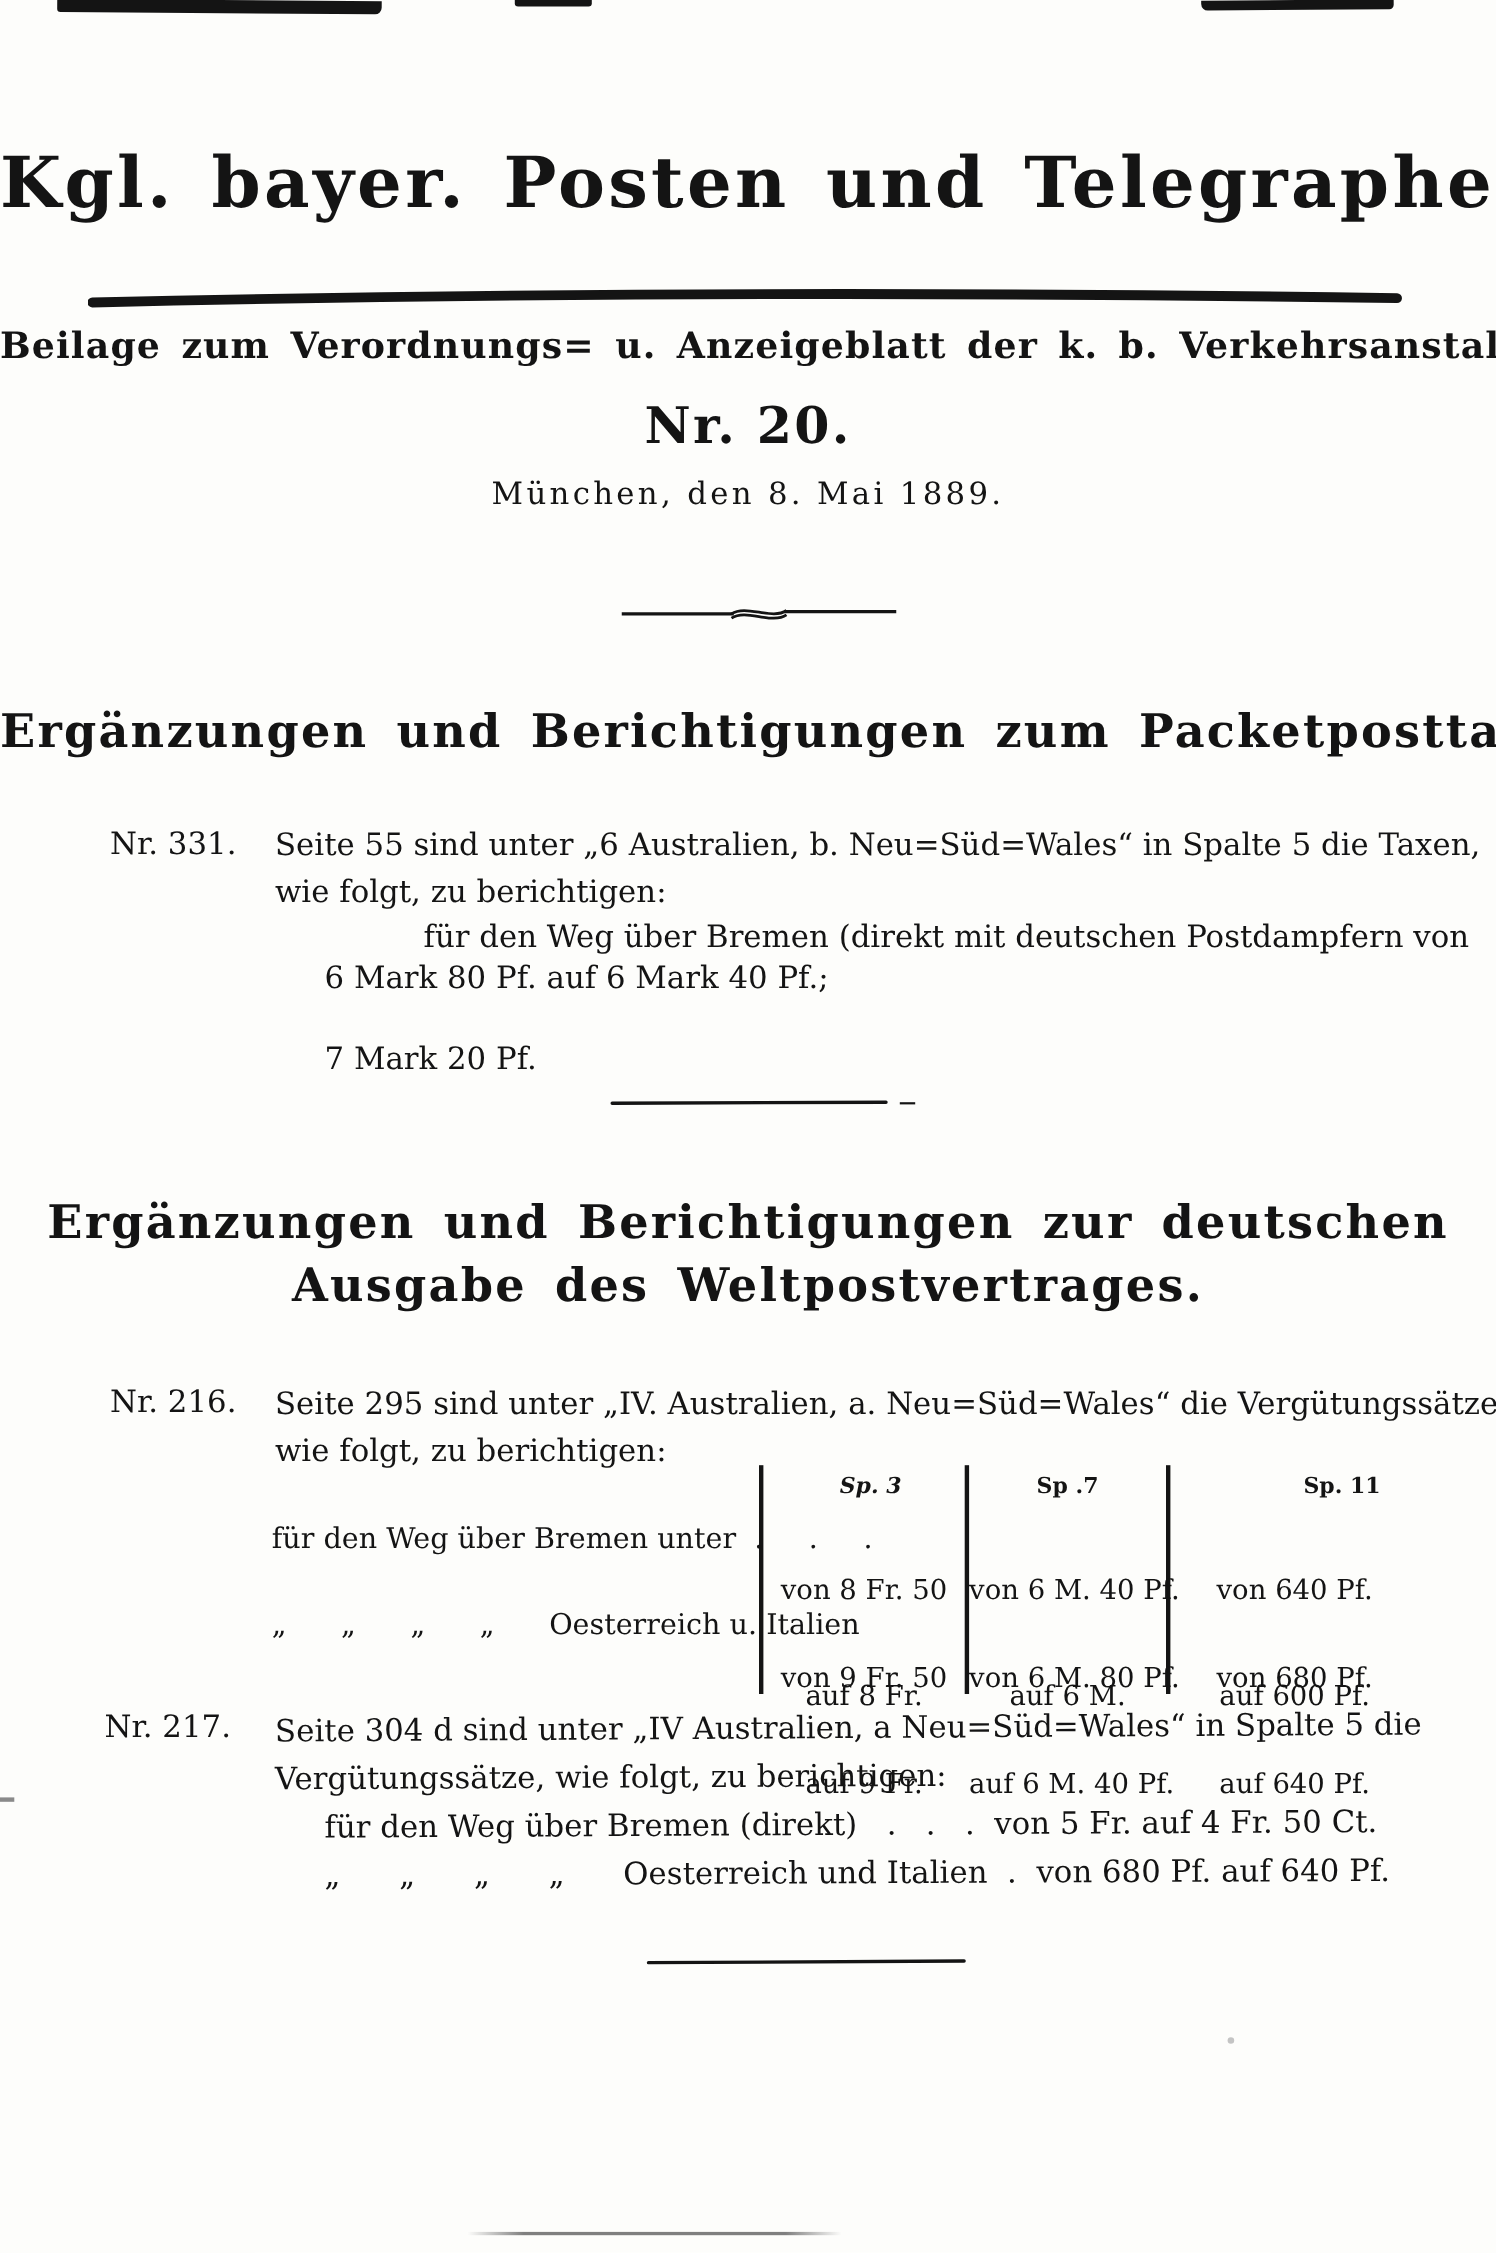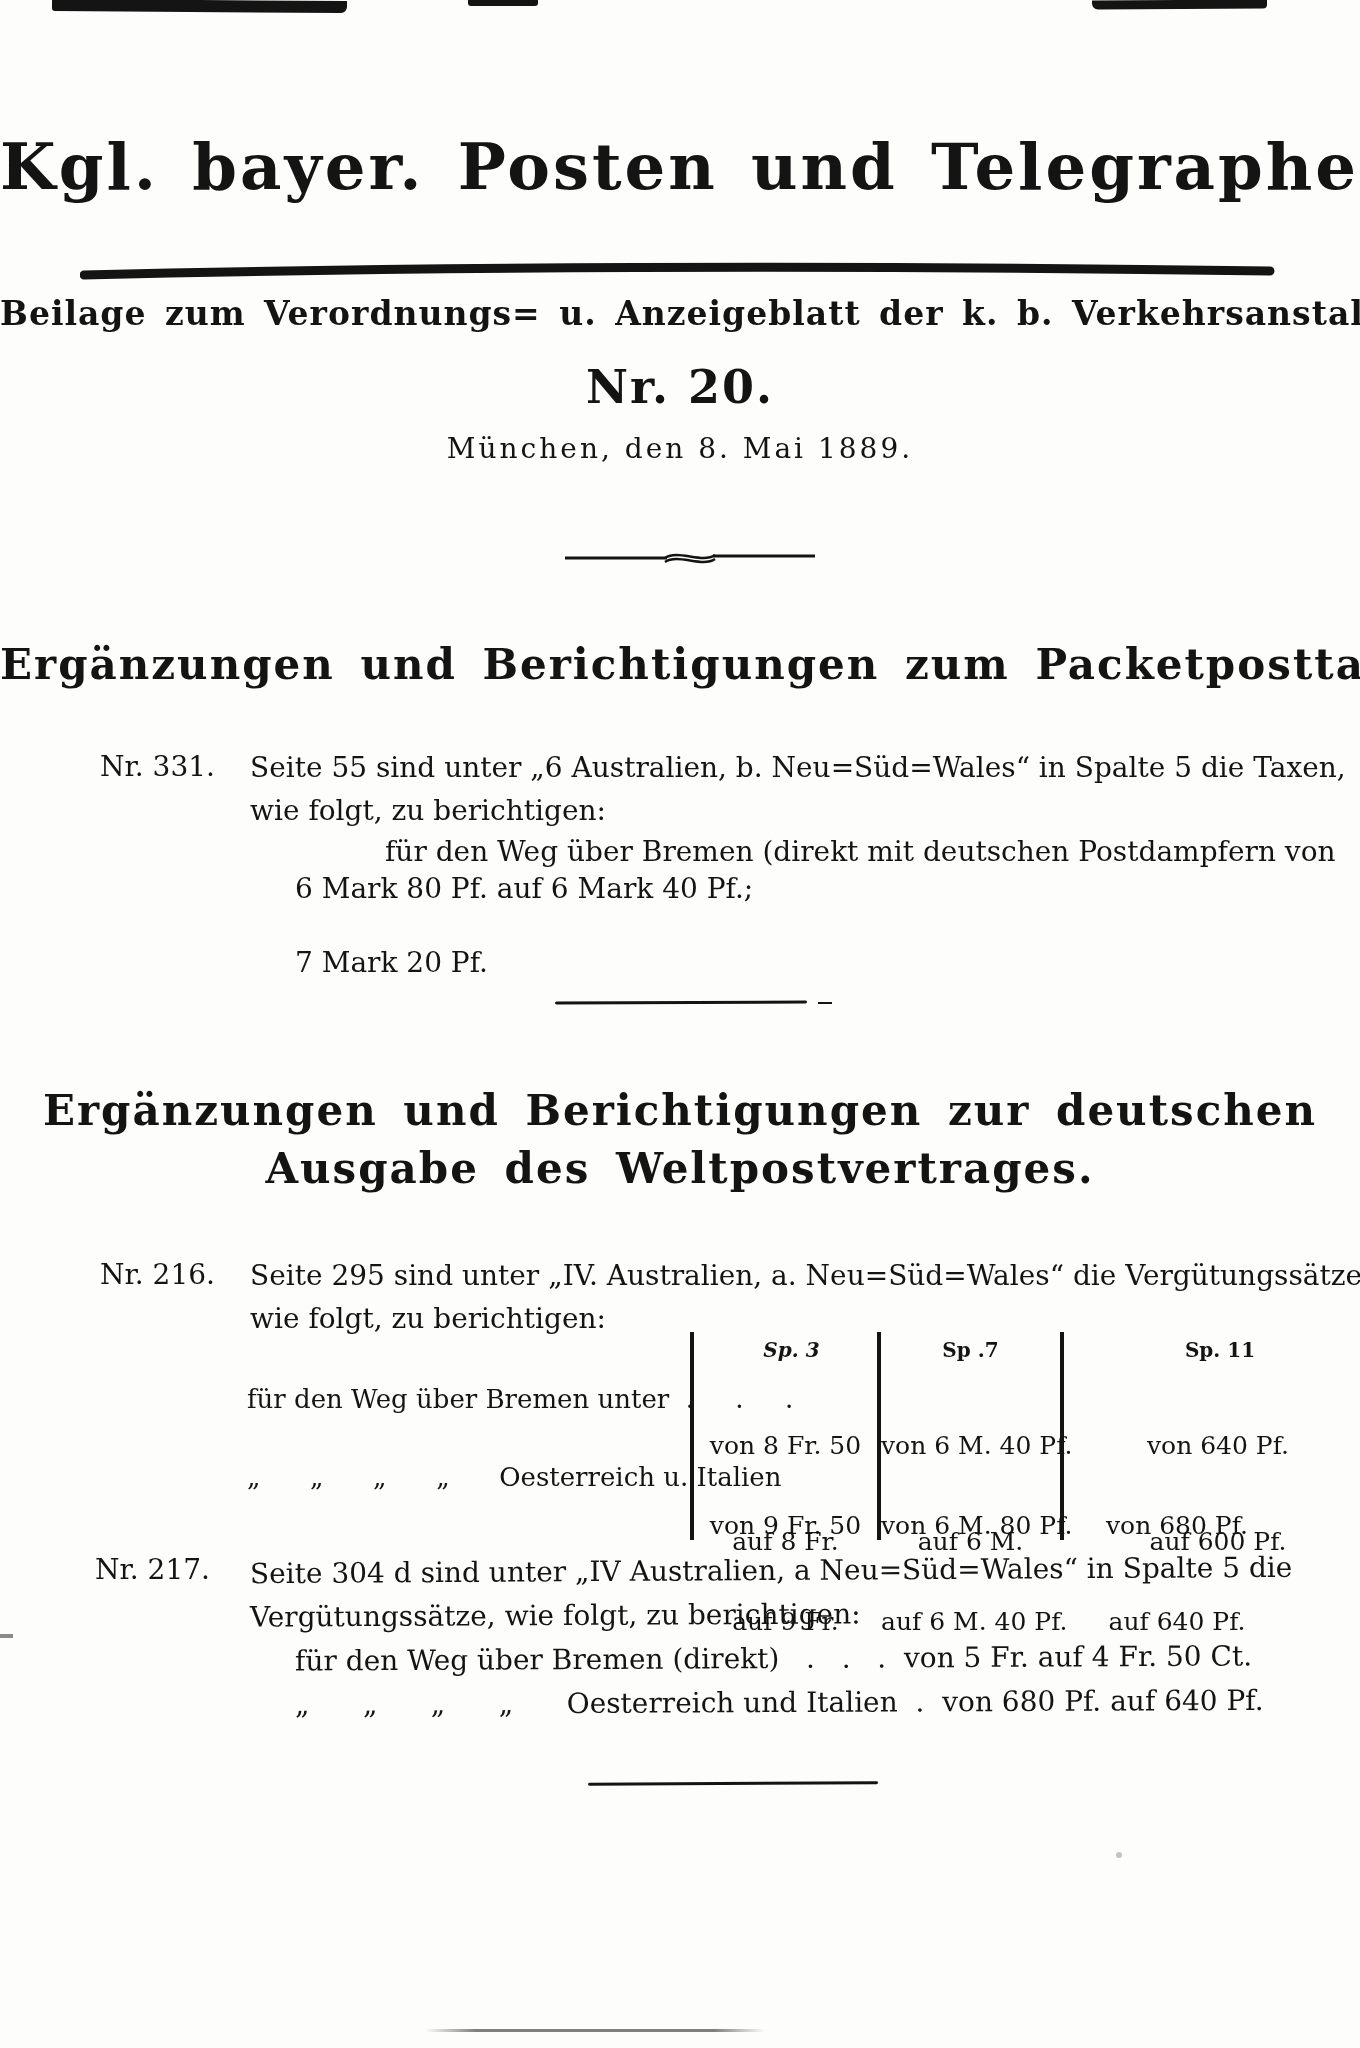--- a/index.html
+++ b/index.html
@@ -90,21 +90,21 @@
 
     <div class="abs tbl-label" style="left:2px;top:52px;">für den Weg über Bremen unter  .     .     .</div>
     <div class="abs tbl-cell" style="left:449px;top:34px;width:183px;">
       <div>von 8 Fr. 50</div>
       <div>auf 8 Fr.</div>
     </div>
     <div class="abs tbl-cell" style="left:636px;top:34px;width:179px;">
       <div>von 6 M. 40 Pf.</div>
       <div>auf 6 M.</div>
     </div>
-    <div class="abs tbl-cell" style="left:819px;top:34px;width:226px;margin-left:41px;">
+    <div class="abs tbl-cell" style="left:819px;top:34px;width:226px;">
       <div>von 640 Pf.</div>
       <div>auf 600 Pf.</div>
     </div>
 
     <div class="abs tbl-label" style="left:2px;top:130px;">„      „      „      „      Oesterreich u. Italien</div>
     <div class="abs tbl-cell" style="left:449px;top:114px;width:183px;">
       <div>von 9 Fr. 50</div>
       <div>auf 9 Fr.</div>
     </div>
     <div class="abs tbl-cell" style="left:636px;top:114px;width:179px;">

